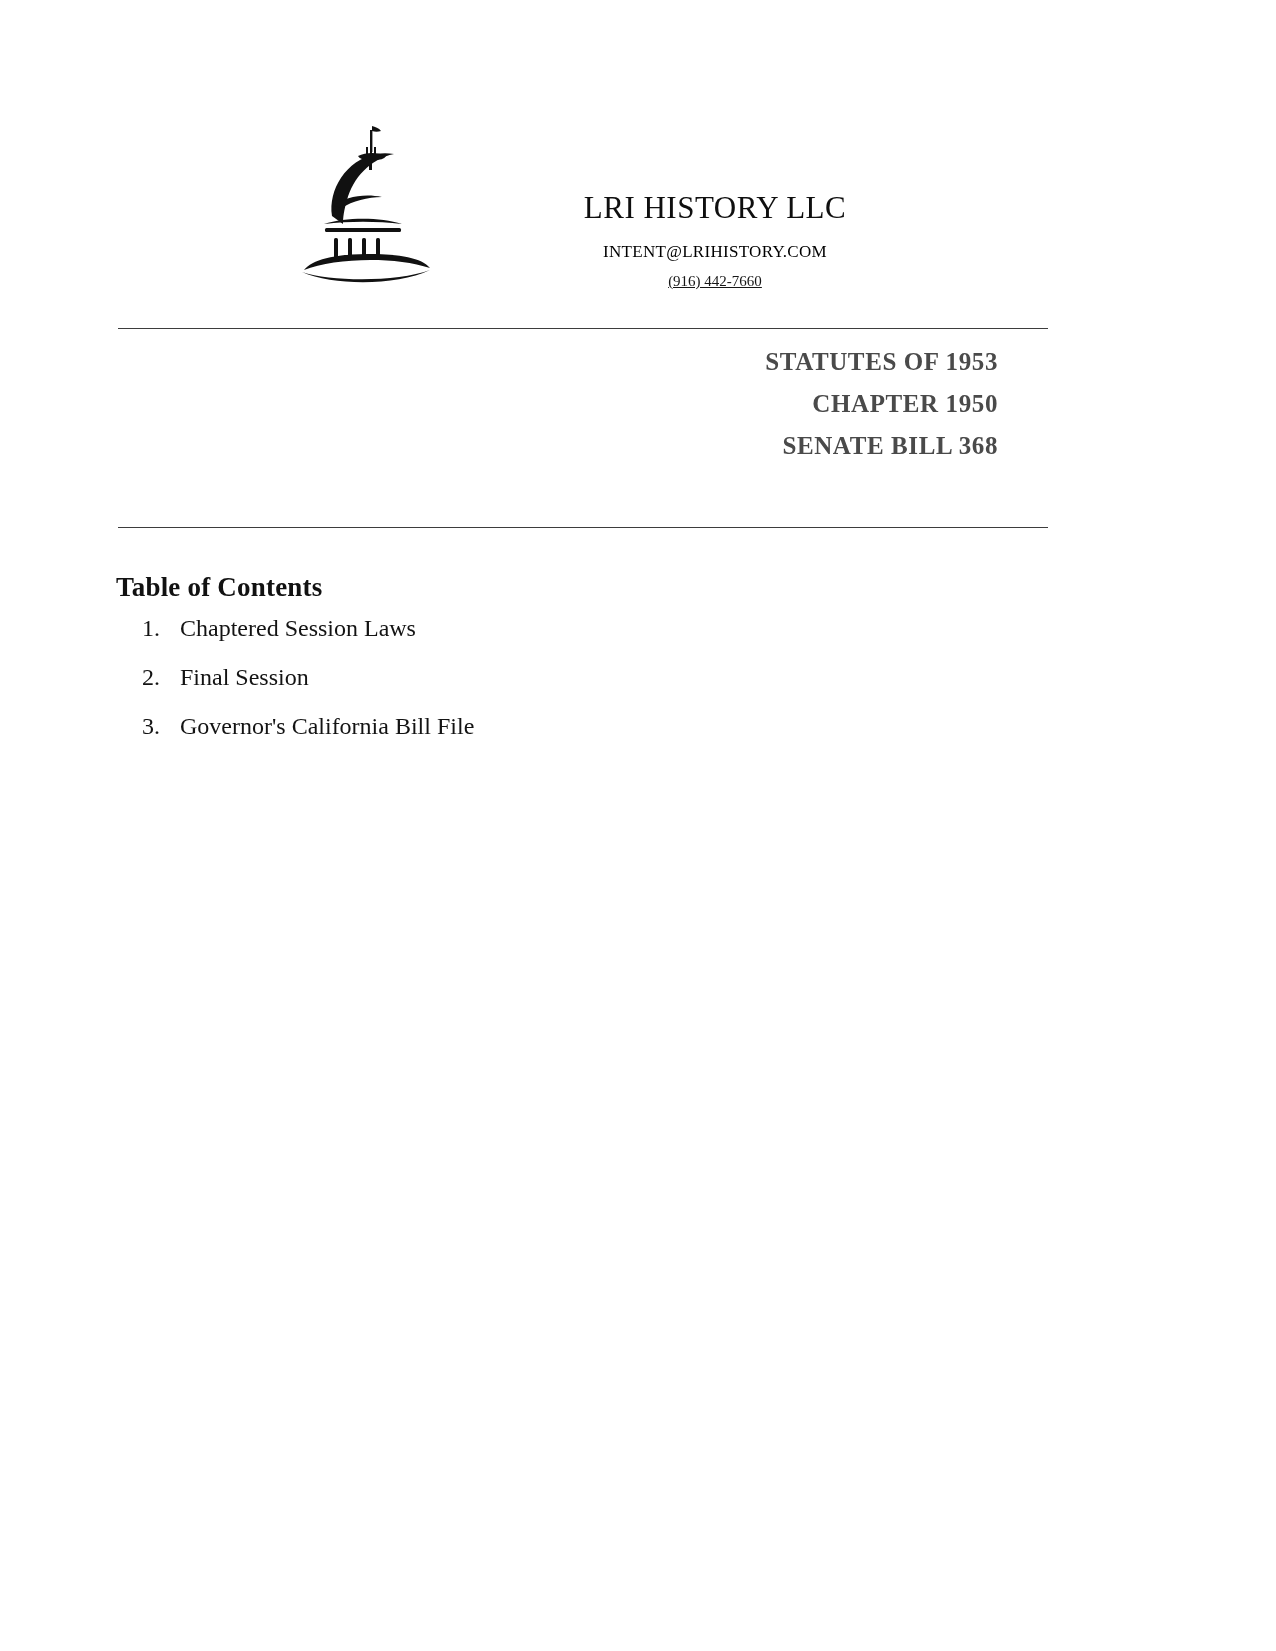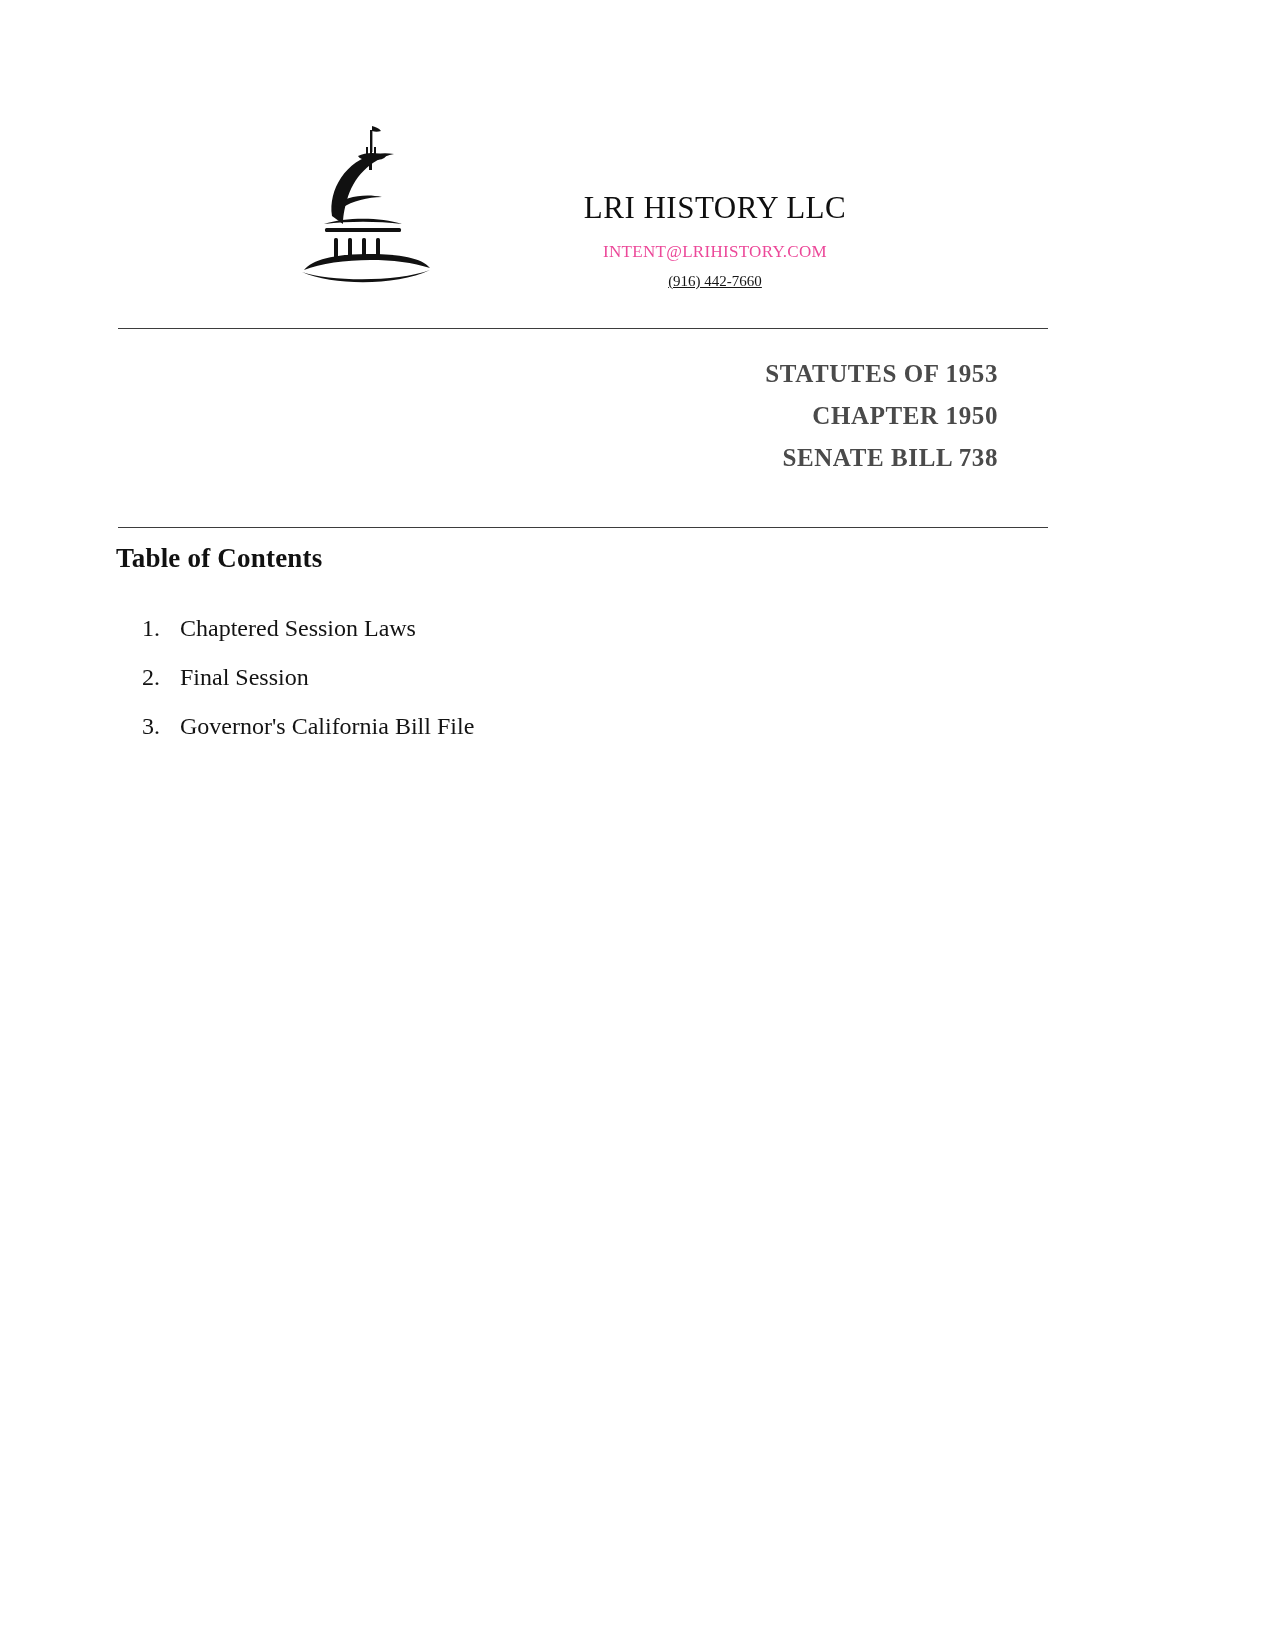--- a/index.html
+++ b/index.html
@@ -44,21 +44,21 @@
   .org-name {
     font-size: 31px;
     letter-spacing: 0.5px;
     color: #0f0f0f;
     margin-bottom: 16px;
     font-family: "Liberation Serif", serif;
   }
   .org-line {
     font-size: 17px;
     letter-spacing: 0.3px;
-    color: #ec4899;
+    color: #000000;
     margin-bottom: 11px;
   }
   .org-phone {
     font-size: 15px;
     color: #161616;
     margin-top: 4px;
     text-decoration: underline;
   }
 
   
@@ -69,37 +69,37 @@
     height: 0;
     border-top: 1px solid #3d3d3d;
   }
   .rule-top { top: 328px; }
   .rule-bottom { top: 527px; }
 
   
   .titleblock {
     position: absolute;
     left: 118px;
-    top: 360px;
+    top: 348px;
     width: 880px;
     text-align: right;
     color: #4a4a4a;
     font-weight: bold;
     font-size: 25px;
     letter-spacing: 0.6px;
   }
   .titleblock div {
     margin-bottom: 14px;
   }
 
   
   .toc-heading {
     position: absolute;
     left: 116px;
-    top: 543px;
+    top: 572px;
     font-size: 27px;
     font-weight: bold;
     color: #111111;
     letter-spacing: 0.2px;
   }
   .toc-list {
     position: absolute;
     left: 116px;
     top: 615px;
     width: 700px;
@@ -169,21 +169,21 @@
       <div class="org-phone">(916) 442-7660</div>
     </div>
 
   </div>
 
   <div class="rule rule-top"></div>
 
   <div class="titleblock">
     <div>STATUTES OF 1953</div>
     <div>CHAPTER  1950</div>
-    <div>SENATE BILL 738</div>
+    <div>SENATE BILL 368</div>
   </div>
 
   <div class="rule rule-bottom"></div>
 
   <div class="toc-heading">Table of Contents</div>
 
   <ol class="toc-list">
     <li class="toc-item">
       <span class="toc-num">1.</span>
       <span class="toc-label">Chaptered Session Laws</span>

